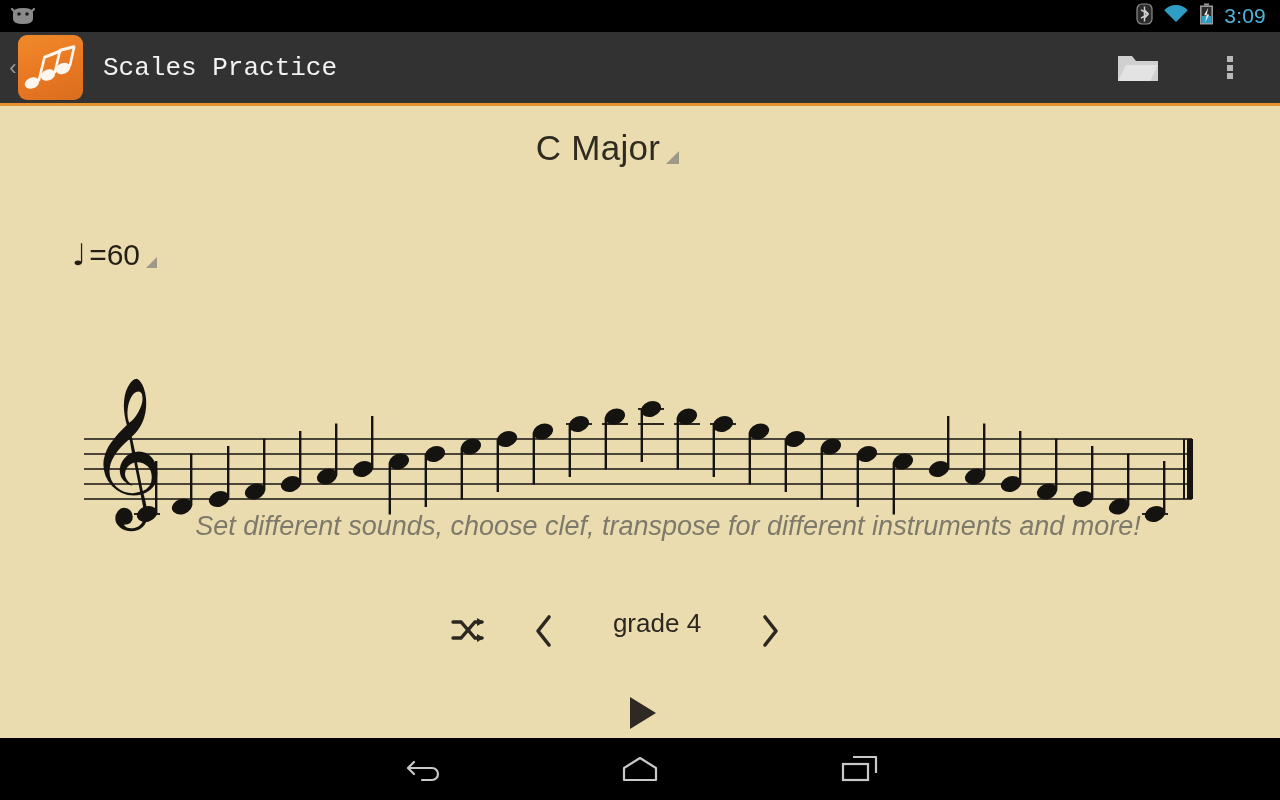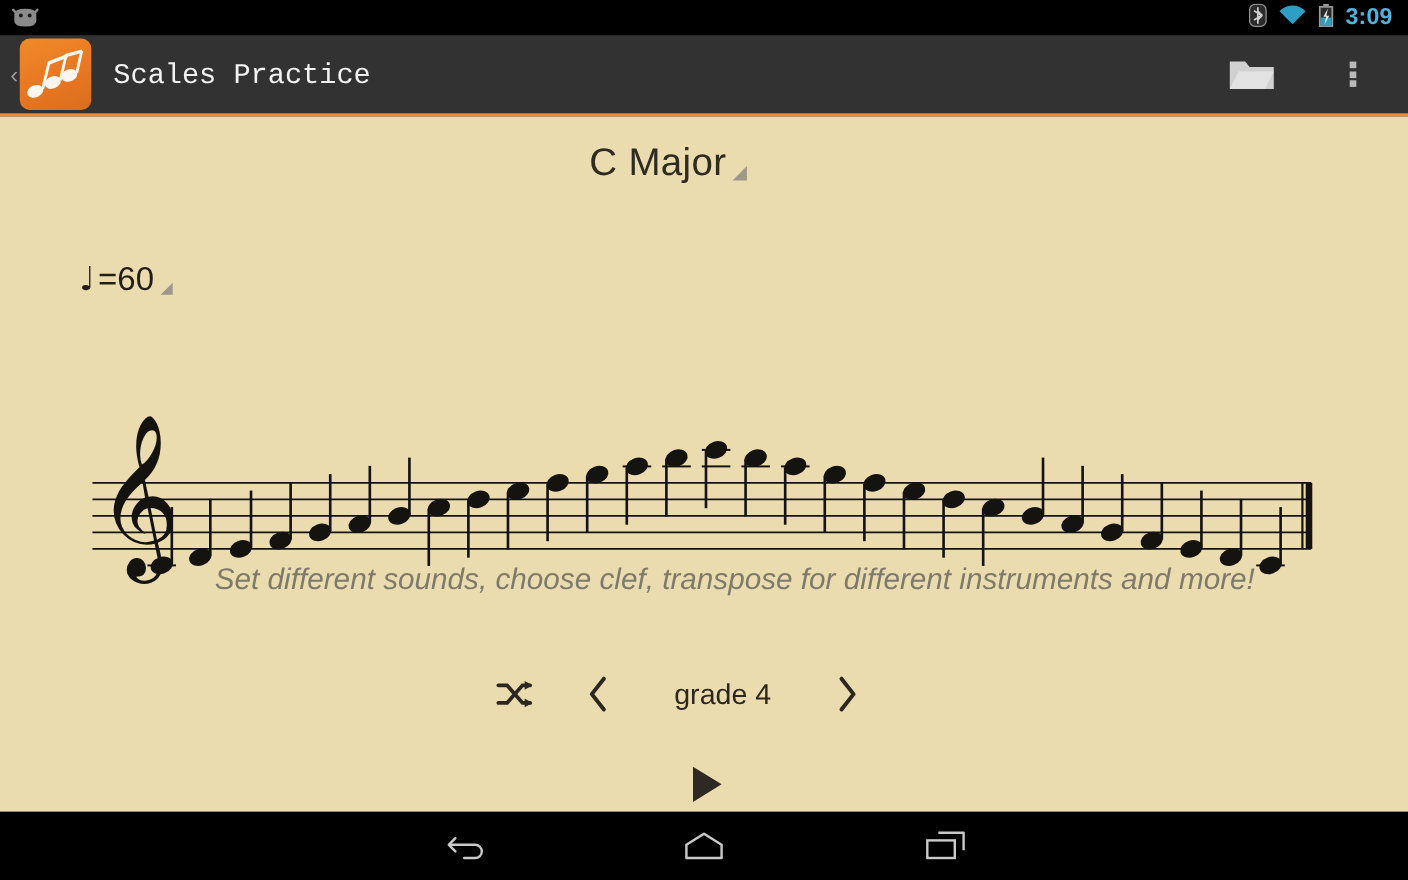--- a/index.html
+++ b/index.html
@@ -29,21 +29,20 @@
     display: flex;
     align-items: center;
     padding-left: 10px;
     flex: 1;
   }
   #status-bar .right-zone {
     display: flex;
     align-items: center;
     gap: 10px;
     padding-right: 14px;
-    font-weight: bold;
   }
   .android-head {
     width: 26px;
     height: 18px;
   }
   .sb-icon { display: block; }
   #status-clock {
     color: #4FB3DC;
     font-size: 21px;
     letter-spacing: 0.2px;
@@ -187,21 +186,21 @@
     padding-left: 28px;
   }
 
   
   #grade-row {
     position: absolute;
     top: 502px;
     left: 0;
     width: 1238px;
     display: flex;
-    align-items: center;
+    align-items: flex-start;
     justify-content: center;
   }
   #shuffle-btn {
     width: 46px; height: 44px;
     display: flex; align-items: center; justify-content: center;
     margin-right: 30px;
   }
   .chev-btn {
     width: 46px; height: 46px;
     display: flex; align-items: center; justify-content: center;

